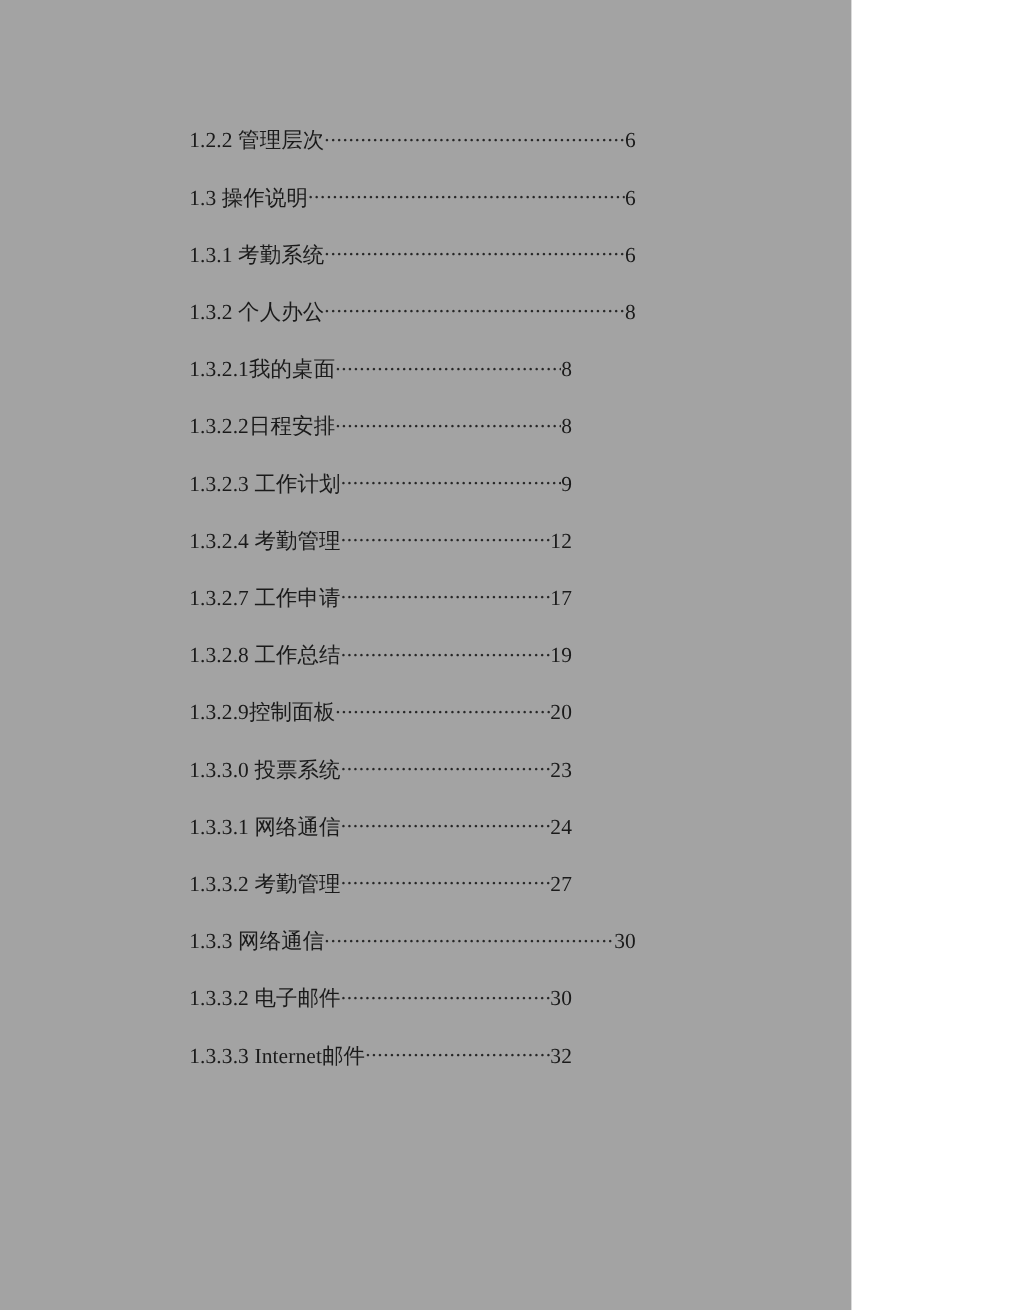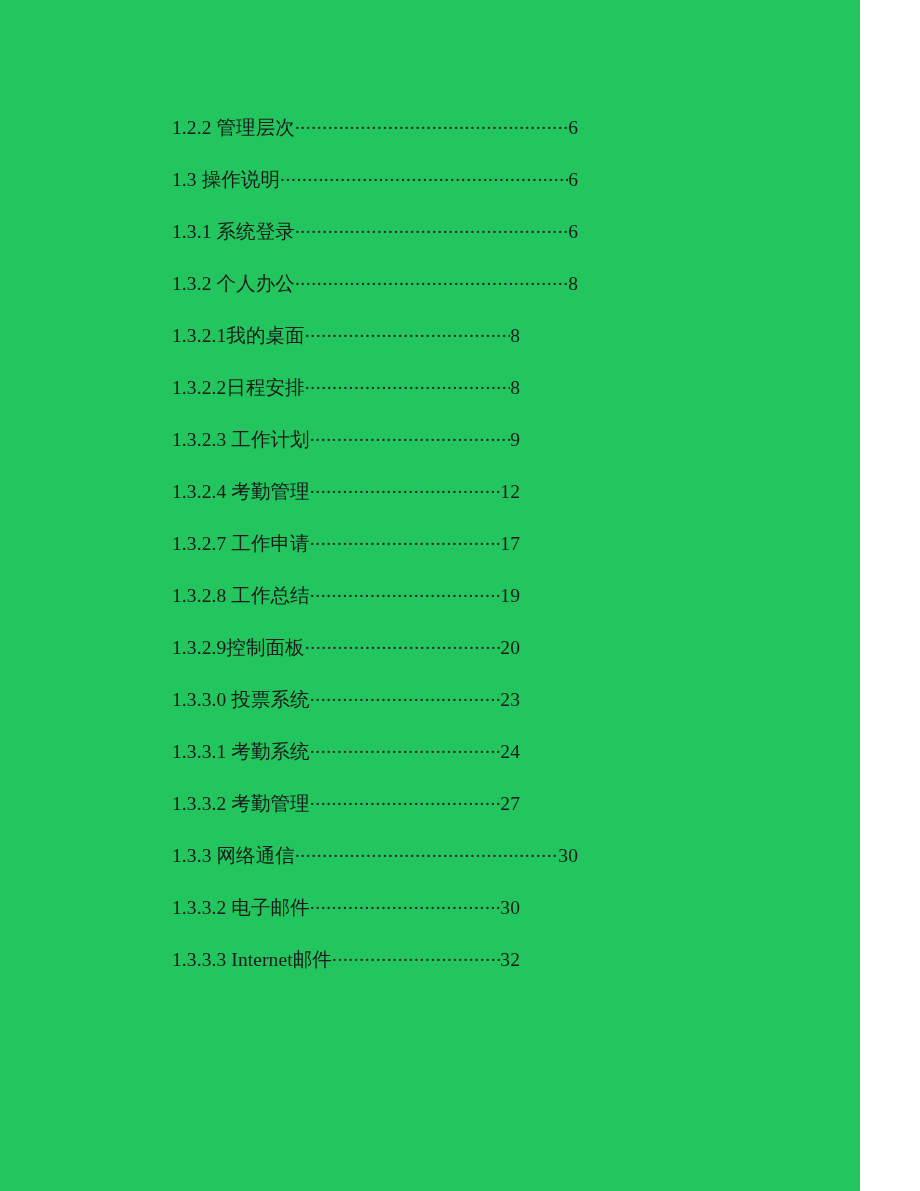--- a/index.html
+++ b/index.html
@@ -10,23 +10,23 @@
   body {
     width: 920px;
     height: 1191px;
     font-family: "Liberation Serif", "DejaVu Serif", serif;
     color: #1a1a1a;
     -webkit-font-smoothing: antialiased;
   }
 
   #toc-page {
     position: relative;
-    width: 860px;
+    width: 774px;
     height: 1191px;
-    background: #22c55e;
+    background: #a3a3a3;
     overflow: hidden;
   }
 
   
   #toc-list {
     position: absolute;
     left: 172px;
     top: 112px;
     width: 700px;
   }
@@ -84,21 +84,21 @@
         <span class="toc-label">1.2.2 管理层次</span>
         <span class="toc-leader"></span>
         <span class="toc-page-num">6</span>
       </div>
       <div class="toc-entry w-wide">
         <span class="toc-label">1.3 操作说明</span>
         <span class="toc-leader"></span>
         <span class="toc-page-num">6</span>
       </div>
       <div class="toc-entry w-wide">
-        <span class="toc-label">1.3.1 系统登录</span>
+        <span class="toc-label">1.3.1 考勤系统</span>
         <span class="toc-leader"></span>
         <span class="toc-page-num">6</span>
       </div>
       <div class="toc-entry w-wide">
         <span class="toc-label">1.3.2 个人办公</span>
         <span class="toc-leader"></span>
         <span class="toc-page-num">8</span>
       </div>
       <div class="toc-entry w-narrow">
         <span class="toc-label">1.3.2.1我的桌面</span>
@@ -134,21 +134,21 @@
         <span class="toc-label">1.3.2.9控制面板</span>
         <span class="toc-leader"></span>
         <span class="toc-page-num">20</span>
       </div>
       <div class="toc-entry w-narrow">
         <span class="toc-label">1.3.3.0 投票系统</span>
         <span class="toc-leader"></span>
         <span class="toc-page-num">23</span>
       </div>
       <div class="toc-entry w-narrow">
-        <span class="toc-label">1.3.3.1 考勤系统</span>
+        <span class="toc-label">1.3.3.1 网络通信</span>
         <span class="toc-leader"></span>
         <span class="toc-page-num">24</span>
       </div>
       <div class="toc-entry w-narrow">
         <span class="toc-label">1.3.3.2 考勤管理</span>
         <span class="toc-leader"></span>
         <span class="toc-page-num">27</span>
       </div>
       <div class="toc-entry w-wide">
         <span class="toc-label">1.3.3 网络通信</span>

